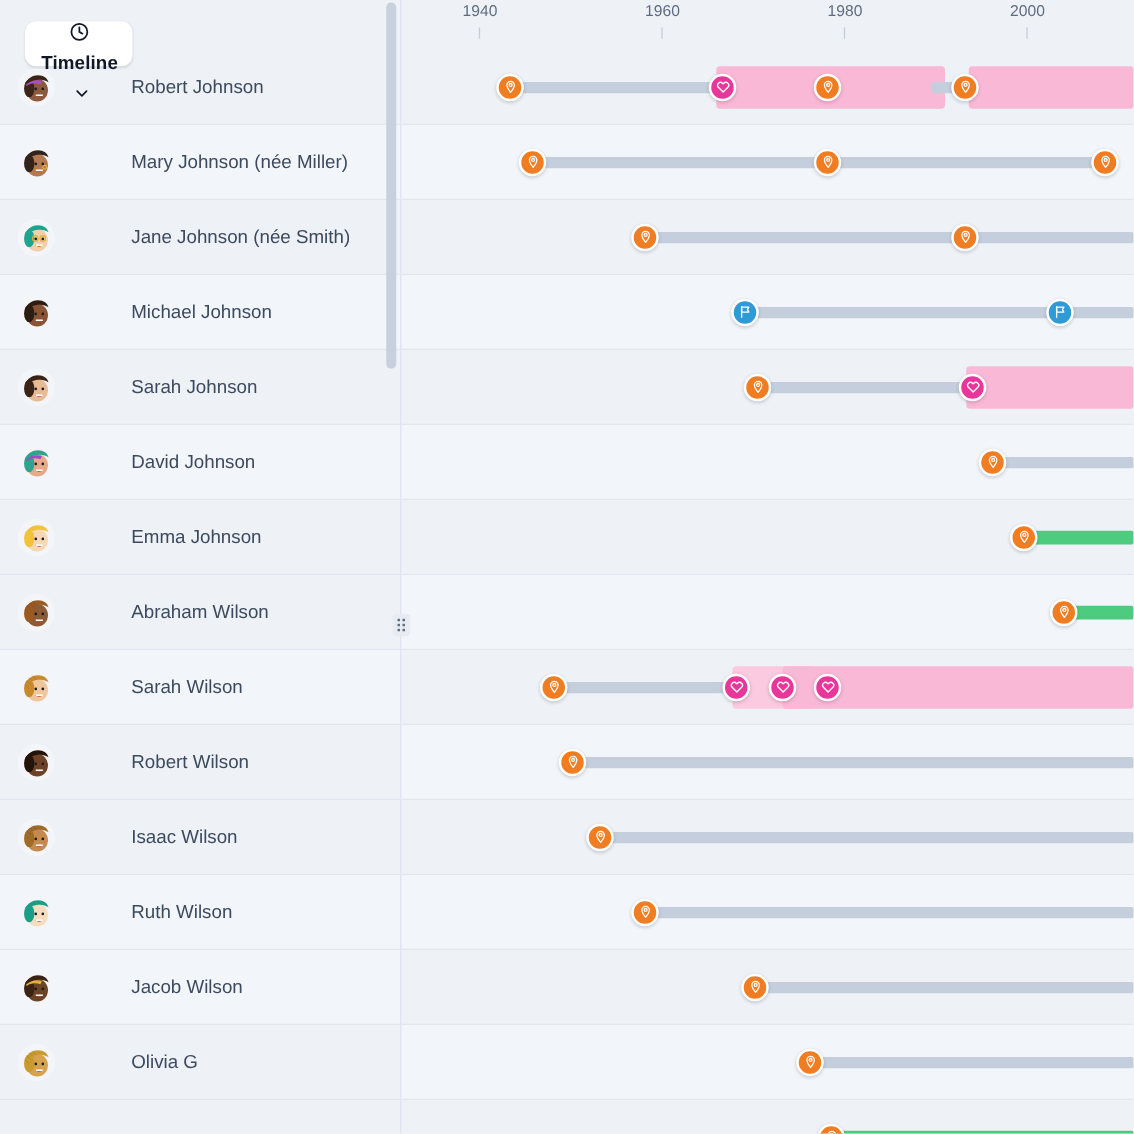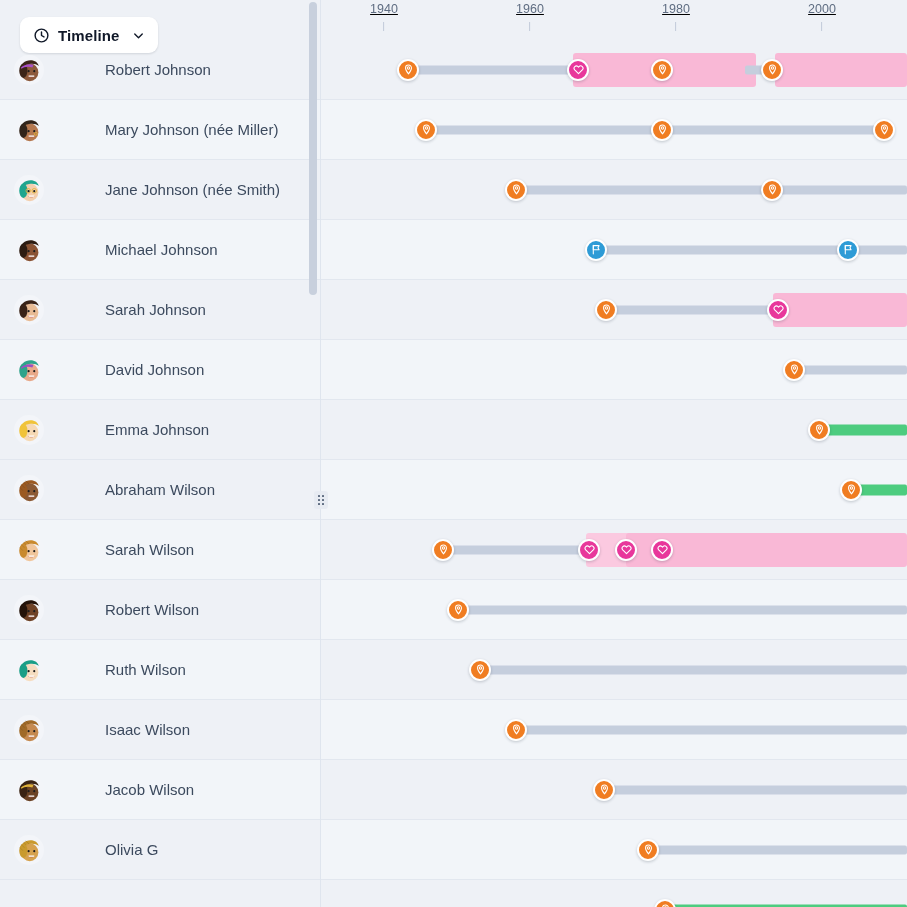--- a/index.html
+++ b/index.html
@@ -35,20 +35,21 @@
     display: flex;
     align-items: center;
     gap: 8px;
     padding: 0 12px 0 13px;
     background: #ffffff;
     border: none;
     border-radius: 9px;
     box-shadow: 0 1px 2px rgba(16,24,40,.07), 0 1px 3px rgba(16,24,40,.06);
     cursor: pointer;
     font-family: "Liberation Sans", sans-serif;
+    flex-direction: column;
   }
   #timeline-button .tb-label {
     font-size: 15px;
     font-weight: 700;
     color: #101828;
     letter-spacing: .1px;
   }
   .clock-ico { display:block; width:17px; height:17px; }
   .chev-ico  { display:block; width:15px; height:15px; margin-left:4px; }
 
@@ -139,21 +140,21 @@
     left: 321px; top: 0;
     width: 586px; height: 907px;
     overflow: hidden;
   }
 
   #axis {
     position: absolute;
     left: 0; top: 0;
     width: 586px; height: 40px;
   }
-  .axis-tick { position: absolute; top: 0; transform: translateX(-50%); text-align: right; text-decoration: underline; }
+  .axis-tick { position: absolute; top: 0; transform: translateX(-50%); text-align: right; }
   .axis-tick .tk-label {
     font-size: 12.5px;
     color: #5f6d82;
     display: block;
     line-height: 18px;
     font-family: "Liberation Sans", sans-serif;
   }
   .axis-tick .tk-mark {
     display: block;
     width: 1px; height: 9px;
@@ -383,55 +384,55 @@
               <path d="M8 20c0-8 6.5-13 14-13 6 0 10 3.2 11 7.5-3-2.5-8-3.5-13-2.5C14.5 13 10.5 16 8 20z" fill="#241309"></path>
               <ellipse cx="12.5" cy="21" rx="5.5" ry="9.5" fill="#241309"></ellipse>
               <circle cx="19.5" cy="21.5" r="1.4" fill="#1c1c1c"></circle>
               <circle cx="27" cy="21.5" r="1.4" fill="#1c1c1c"></circle>
               <path d="M18.5 27.5c2.5 2.2 6.5 2.2 9 0-1 3-8 3-9 0z" fill="#b64a4a"></path>
               <path d="M19.5 28.2h7.5" stroke="#fff" stroke-width="1.6"></path>
             </svg>
           </span>
           <span class="person-name">Robert Wilson</span>
         </div>
-        <div class="person-row alt">
-          <span class="avatar">
-            <svg viewBox="0 0 40 40">
-              <rect width="40" height="40" fill="#f3f5f9"></rect>
-              <ellipse cx="21" cy="23" rx="11.5" ry="12" fill="#f6ddc0"></ellipse>
-              <path d="M8 20c0-8 6.5-13 14-13 6 0 10 3.2 11 7.5-3-2.5-8-3.5-13-2.5C14.5 13 10.5 16 8 20z" fill="#1a9e86"></path>
-              <ellipse cx="12.5" cy="21" rx="5.5" ry="9.5" fill="#1a9e86"></ellipse>
-              <circle cx="19.5" cy="21.5" r="1.4" fill="#1c1c1c"></circle>
-              <circle cx="27" cy="21.5" r="1.4" fill="#1c1c1c"></circle>
-              <path d="M18.5 27.5c2.5 2.2 6.5 2.2 9 0-1 3-8 3-9 0z" fill="#b64a4a"></path>
-              <path d="M19.5 28.2h7.5" stroke="#fff" stroke-width="1.6"></path>
-            </svg>
-          </span>
-          <span class="person-name">Ruth Wilson</span>
-        </div>
         <div class="person-row">
           <span class="avatar">
             <svg viewBox="0 0 40 40">
               <rect width="40" height="40" fill="#f3f5f9"></rect>
               <ellipse cx="21" cy="23" rx="11.5" ry="12" fill="#c58a50"></ellipse>
               <path d="M8 20c0-8 6.5-13 14-13 6 0 10 3.2 11 7.5-3-2.5-8-3.5-13-2.5C14.5 13 10.5 16 8 20z" fill="#a06a28"></path>
               <ellipse cx="12.5" cy="21" rx="5.5" ry="9.5" fill="#a06a28"></ellipse>
               <g stroke="#00000022" stroke-width="1">
                 <path d="M9 12l5 5"></path>
                 <path d="M12 9l5 5"></path>
                 <path d="M15 7l5 5"></path>
                 <path d="M7 16l5 5"></path>
               </g>
               <circle cx="19.5" cy="21.5" r="1.4" fill="#1c1c1c"></circle>
               <circle cx="27" cy="21.5" r="1.4" fill="#1c1c1c"></circle>
               <path d="M18.5 27.5c2.5 2.2 6.5 2.2 9 0-1 3-8 3-9 0z" fill="#b64a4a"></path>
               <path d="M19.5 28.2h7.5" stroke="#fff" stroke-width="1.6"></path>
             </svg>
           </span>
           <span class="person-name">Isaac Wilson</span>
+        </div>
+        <div class="person-row alt">
+          <span class="avatar">
+            <svg viewBox="0 0 40 40">
+              <rect width="40" height="40" fill="#f3f5f9"></rect>
+              <ellipse cx="21" cy="23" rx="11.5" ry="12" fill="#f6ddc0"></ellipse>
+              <path d="M8 20c0-8 6.5-13 14-13 6 0 10 3.2 11 7.5-3-2.5-8-3.5-13-2.5C14.5 13 10.5 16 8 20z" fill="#1a9e86"></path>
+              <ellipse cx="12.5" cy="21" rx="5.5" ry="9.5" fill="#1a9e86"></ellipse>
+              <circle cx="19.5" cy="21.5" r="1.4" fill="#1c1c1c"></circle>
+              <circle cx="27" cy="21.5" r="1.4" fill="#1c1c1c"></circle>
+              <path d="M18.5 27.5c2.5 2.2 6.5 2.2 9 0-1 3-8 3-9 0z" fill="#b64a4a"></path>
+              <path d="M19.5 28.2h7.5" stroke="#fff" stroke-width="1.6"></path>
+            </svg>
+          </span>
+          <span class="person-name">Ruth Wilson</span>
         </div>
         <div class="person-row alt">
           <span class="avatar">
             <svg viewBox="0 0 40 40">
               <rect width="40" height="40" fill="#f3f5f9"></rect>
               <ellipse cx="21" cy="23" rx="11.5" ry="12" fill="#6b4325"></ellipse>
               <path d="M8 20c0-8 6.5-13 14-13 6 0 10 3.2 11 7.5-3-2.5-8-3.5-13-2.5C14.5 13 10.5 16 8 20z" fill="#3a2313"></path>
               <ellipse cx="12.5" cy="21" rx="5.5" ry="9.5" fill="#3a2313"></ellipse>
               <path d="M9 17c4-4 11-6 17-4l-1.5 3.6C19 14.6 13 15.5 10 18.4z" fill="#e0b23a"></path>
               <circle cx="19.5" cy="21.5" r="1.4" fill="#1c1c1c"></circle>

